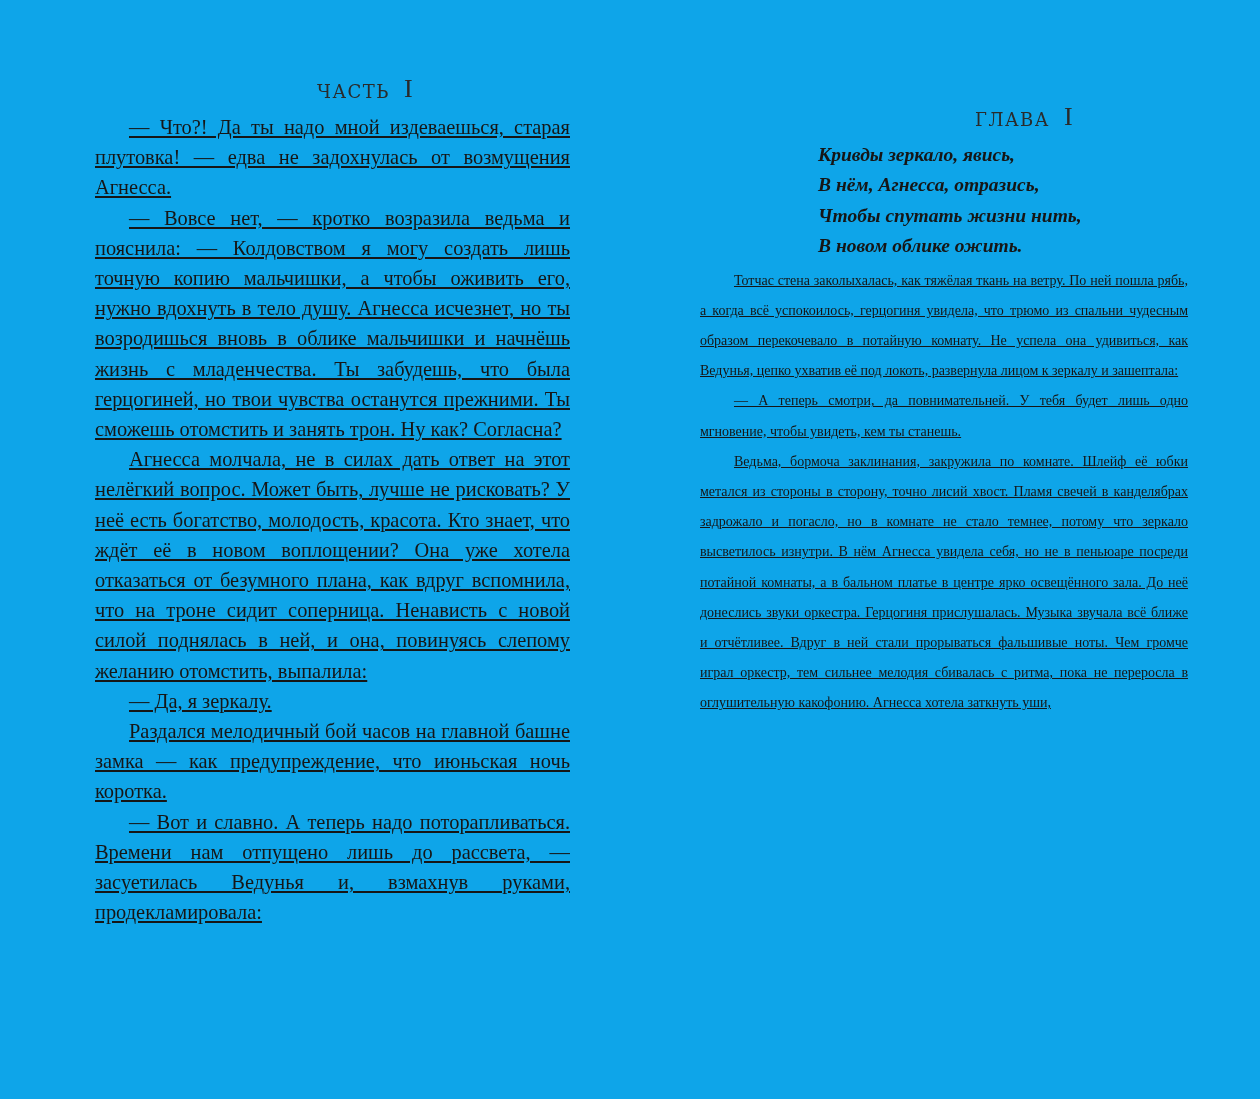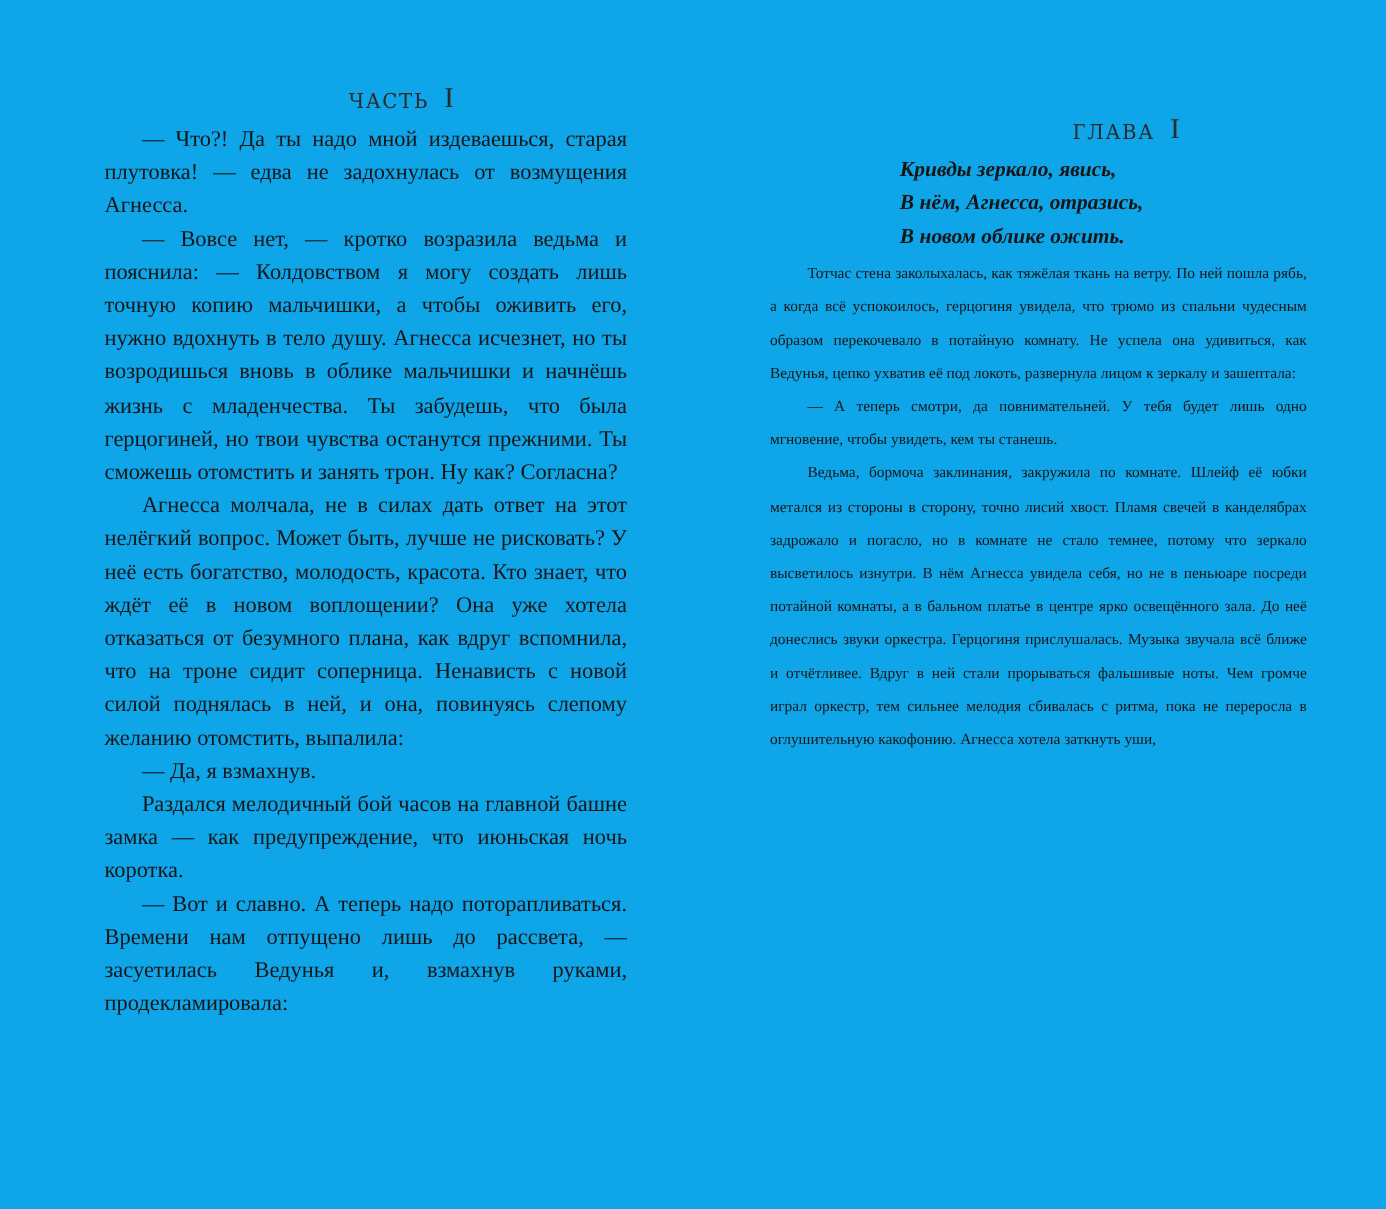--- a/index.html
+++ b/index.html
@@ -65,20 +65,21 @@
     font-size: 20.4px;
     line-height: 30.2px;
     text-align: justify;
     text-justify: inter-word;
     color: #161616;
     hyphens: manual;
   }
   .textblock p {
     margin: 0;
     text-indent: 34px;
+    text-decoration: underline;
   }
   .page-right .textblock { font-size: 14px; line-height: 30.2px; }
 
   
   .verse {
     margin: 0 0 4px 0;
     padding-left: 118px;
     font-style: italic;
     font-size: 19.5px;
     line-height: 30.4px;
@@ -127,37 +128,38 @@
 
     <div class="running-head">
       <span class="running-head-text">часть</span>
       <span class="running-head-num">I</span>
     </div>
 
     <div class="textblock">
       <p>— Что?! Да ты надо мной издеваешься, старая плутовка! — едва не задохнулась от возмущения Агнесса.</p>
       <p>— Вовсе нет, — кротко возразила ведьма и пояснила: — Колдовством я могу создать лишь точную копию мальчишки, а чтобы оживить его, нужно вдохнуть в тело душу. Агнесса исчезнет, но ты возродишься вновь в облике мальчишки и начнёшь жизнь с младенчества. Ты забудешь, что была герцогиней, но твои чувства останутся прежними. Ты сможешь отомстить и занять трон. Ну как? Согласна?</p>
       <p>Агнесса молчала, не в силах дать ответ на этот нелёгкий вопрос. Может быть, лучше не рисковать? У неё есть богатство, молодость, красота. Кто знает, что ждёт её в новом воплощении? Она уже хотела отказаться от безумного плана, как вдруг вспомнила, что на троне сидит соперница. Ненависть с новой силой поднялась в ней, и она, повинуясь слепому желанию отомстить, выпалила:</p>
-      <p>— Да, я взмахнув.</p>
+      <p>— Да, я зеркалу.</p>
       <p>Раздался мелодичный бой часов на главной башне замка — как предупреждение, что июньская ночь коротка.</p>
       <p>— Вот и славно. А теперь надо поторапливаться. Времени нам отпущено лишь до рассвета, — засуетилась Ведунья и, взмахнув руками, продекламировала:</p>
     </div>
 
   </div>
 
   <div class="page page-right">
 
     <div class="running-head">
       <span class="running-head-text">глава</span>
       <span class="running-head-num">I</span>
     </div>
 
     <div class="verse">
       <div class="verse-line">Кривды зеркало, явись,</div>
       <div class="verse-line">В нём, Агнесса, отразись,</div>
+      <div class="verse-line">Чтобы спутать жизни нить,</div>
       <div class="verse-line">В новом облике ожить.</div>
     </div>
 
     <div class="textblock">
       <p>Тотчас стена заколыхалась, как тяжёлая ткань на ветру. По ней пошла рябь, а когда всё успокоилось, герцогиня увидела, что трюмо из спальни чудесным образом перекочевало в потайную комнату. Не успела она удивиться, как Ведунья, цепко ухватив её под локоть, развернула лицом к зеркалу и зашептала:</p>
       <p>— А теперь смотри, да повнимательней. У тебя будет лишь одно мгновение, чтобы увидеть, кем ты станешь.</p>
       <p>Ведьма, бормоча заклинания, закружила по комнате. Шлейф её юбки метался из стороны в сторону, точно лисий хвост. Пламя свечей в канделябрах задрожало и погасло, но в комнате не стало темнее, потому что зеркало высветилось изнутри. В нём Агнесса увидела себя, но не в пеньюаре посреди потайной комнаты, а в бальном платье в центре ярко освещённого зала. До неё донеслись звуки оркестра. Герцогиня прислушалась. Музыка звучала всё ближе и отчётливее. Вдруг в ней стали прорываться фальшивые ноты. Чем громче играл оркестр, тем сильнее мелодия сбивалась с ритма, пока не переросла в оглушительную какофонию. Агнесса хотела заткнуть уши,</p>
     </div>
 
   </div>

